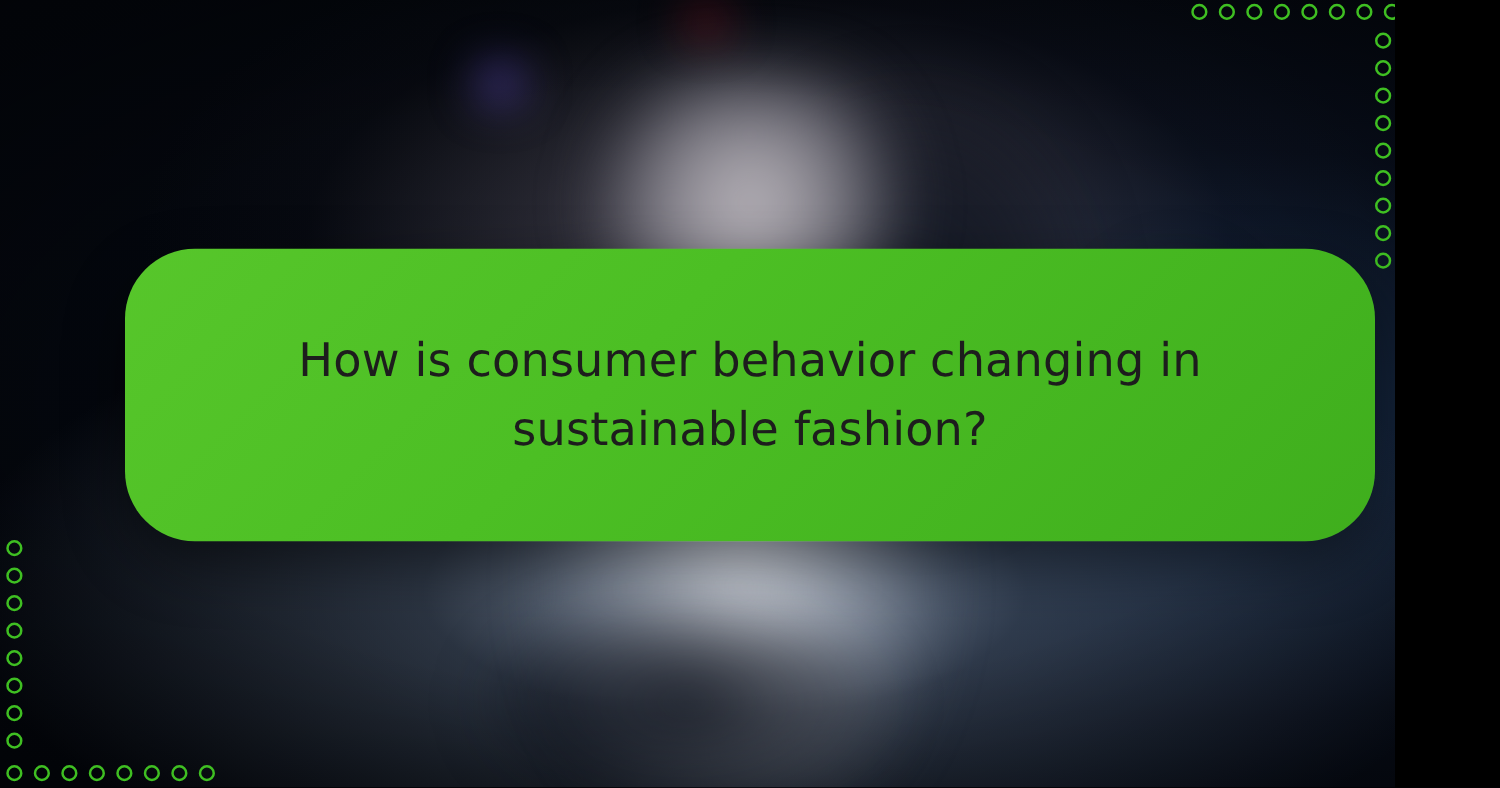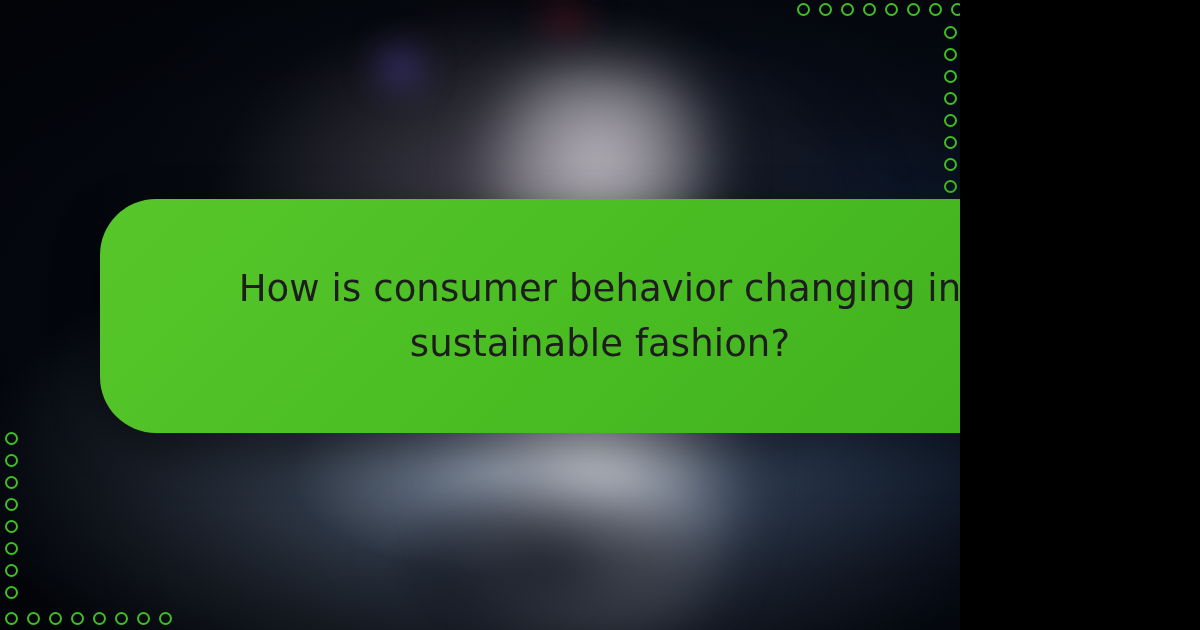--- a/index.html
+++ b/index.html
@@ -5,21 +5,21 @@
   html, body {
     margin: 0;
     padding: 0;
     background: #000;
   }
   body {
     font-family: "DejaVu Sans", sans-serif;
   }
   .canvas {
     position: relative;
-    width: 960px;
+    width: 1116px;
     height: 630px;
     overflow: hidden;
     background: #05070d;
   }
   
   .bg-base {
     position: absolute;
     inset: 0;
     background:
       radial-gradient(120% 90% at 52% 75%, rgba(150,165,185,0.85) 0%, rgba(90,105,125,0.45) 18%, rgba(20,28,42,0.0) 46%),

